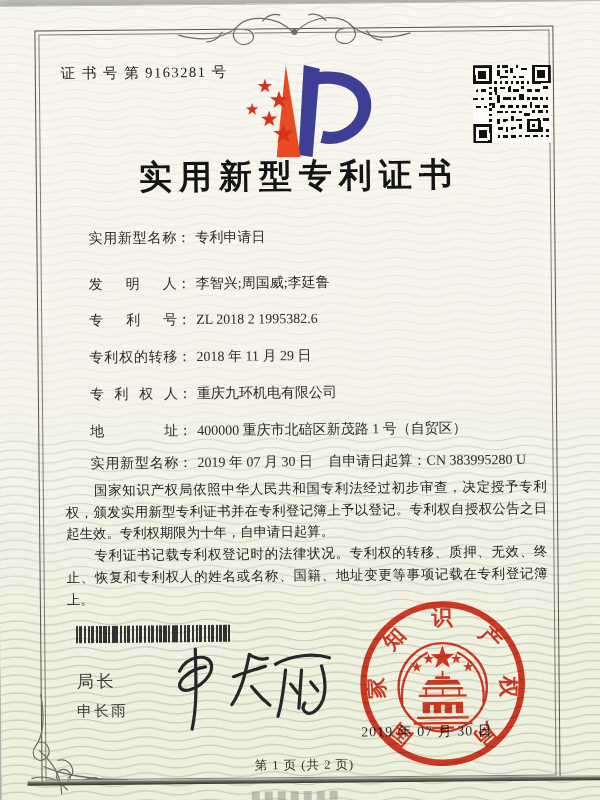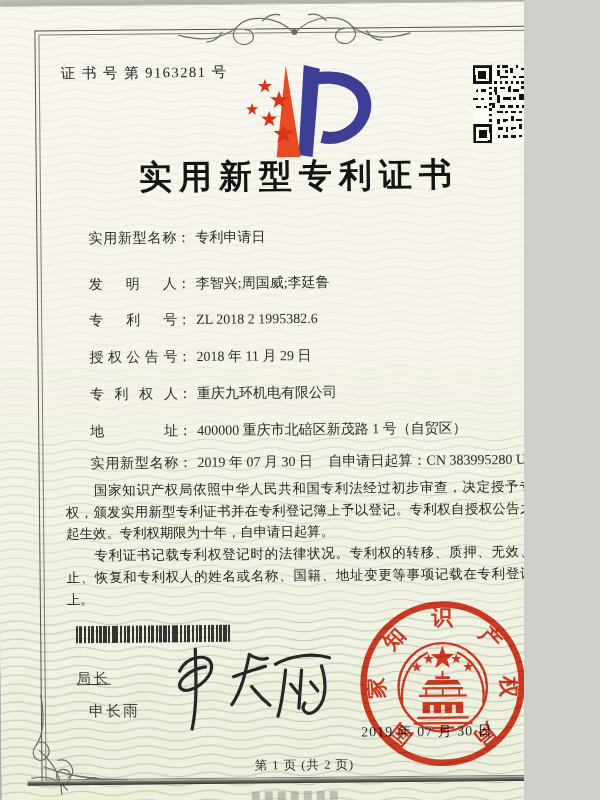--- a/index.html
+++ b/index.html
@@ -1,18 +1,18 @@
 <!DOCTYPE html>
 <html><head>
 <meta charset="utf-8">
 <style>
   html,body{margin:0;padding:0;}
   body{width:600px;height:800px;overflow:hidden;background:#cfcfca;
        font-family:"Liberation Serif","DejaVu Serif",serif;}
-  .photo{position:relative;width:524px;height:800px;overflow:hidden;}
+  .photo{position:relative;width:600px;height:800px;overflow:hidden;}
   .paper{position:absolute;left:-2px;top:3px;width:606px;height:806px;
          background:linear-gradient(180deg,#f8f6ee 0%,#f6f4ea 45%,#f0f1e2 75%,#edefdd 100%);
          transform:rotate(-0.55deg);transform-origin:50% 50%;
          box-shadow:0 0 16px rgba(0,0,0,.35);border-top:1px solid #bdbdb4;}
   .guilloche{position:absolute;left:0;top:0;width:100%;height:100%;}
   .frame-outer{position:absolute;left:40px;top:24px;width:517px;height:752px;
                border:1.4px solid #55544a;}
   .frame-inner{position:absolute;left:44px;top:28px;width:509px;height:744px;
                border:1px solid #55544a;opacity:.75;}
   .orn-top{position:absolute;left:168px;top:3px;width:264px;height:48px;}
@@ -28,23 +28,23 @@
   .row .pair2{position:absolute;left:262px;top:0;white-space:nowrap;}
   .r0{top:224px}.r1{top:270px}.r2{top:306px}.r3{top:343px}.r4{top:380px}.r5{top:417px}.r6{top:449px}
   .body-text{position:absolute;left:67px;top:474px;width:481px;font-size:13.4px;
              line-height:1.62;text-align:justify;color:#242424;}
   .body-text p{margin:0;text-indent:2.1em;}
   .barcode{position:absolute;left:76px;top:620px;width:154px;height:17px;opacity:.88;
            background-image:
              repeating-linear-gradient(90deg,#1a1a1a 0 1.5px,transparent 1.5px 4px),
              repeating-linear-gradient(90deg,#1a1a1a 0 1px,transparent 1px 7.5px),
              repeating-linear-gradient(90deg,transparent 0 2.5px,#1a1a1a 2.5px 4px,transparent 4px 12px);}
-  .director-title{position:absolute;left:76px;top:664px;font-size:14px;letter-spacing:3px;
-                  color:#3b3b3b;font-family:"Liberation Sans","DejaVu Sans",sans-serif;text-decoration:underline;}
-  .director-name{position:absolute;left:88px;top:696px;font-size:15px;letter-spacing:2px;
+  .director-title{position:absolute;left:76px;top:664px;font-size:17px;letter-spacing:3px;
+                  color:#3b3b3b;font-family:"Liberation Sans","DejaVu Sans",sans-serif;}
+  .director-name{position:absolute;left:76px;top:696px;font-size:15px;letter-spacing:2px;
                  color:#3b3b3b;font-family:"Liberation Sans","DejaVu Sans",sans-serif;}
   .signature{position:absolute;left:163px;top:638px;width:178px;height:98px;}
   .seal-date{position:absolute;left:360px;top:720px;font-size:14px;letter-spacing:1px;color:#2e2e2e;}
   .seal{position:absolute;left:350px;top:589px;width:184px;height:184px;
         mix-blend-mode:multiply;opacity:.95;}
   .footer{position:absolute;left:0;top:753px;width:100%;text-align:center;
           font-size:12.5px;letter-spacing:1px;color:#2c2c2c;}
   .heavy-line{position:absolute;left:26px;top:774px;width:578px;height:4px;
               background:linear-gradient(180deg,#8a8a80,#32322b);border-top:1px solid #aaa;}
   .smudge{position:absolute;left:250px;top:787px;display:flex;gap:5px;filter:blur(.4px);opacity:.5;}
@@ -140,21 +140,21 @@
   <div class="row r0">
     <span class="lbl">实用新型名称</span><span class="colon">：</span><span class="val">专利申请日</span>
   </div>
   <div class="row r1">
     <span class="lbl">发明人</span><span class="colon">：</span><span class="val">李智兴;周国威;李廷鲁</span>
   </div>
   <div class="row r2">
     <span class="lbl">专利号</span><span class="colon">：</span><span class="val">ZL 2018 2 1995382.6</span>
   </div>
   <div class="row r3">
-    <span class="lbl">授权公告号</span><span class="colon">：</span><span class="val">2018 年 11 月 29 日</span>
+    <span class="lbl">专利权的转移</span><span class="colon">：</span><span class="val">2018 年 11 月 29 日</span>
   </div>
   <div class="row r4">
     <span class="lbl">专利权人</span><span class="colon">：</span><span class="val">重庆九环机电有限公司</span>
   </div>
   <div class="row r5">
     <span class="lbl">地址</span><span class="colon">：</span><span class="val">400000 重庆市北碚区新茂路 1 号（自贸区）</span>
   </div>
   <div class="row r6">
     <span class="lbl">实用新型名称</span><span class="colon">：</span><span class="val">2019 年 07 月 30 日</span>
     <span class="pair2"><span>自申请日起算</span><span>：</span><span>CN 383995280 U</span></span>

